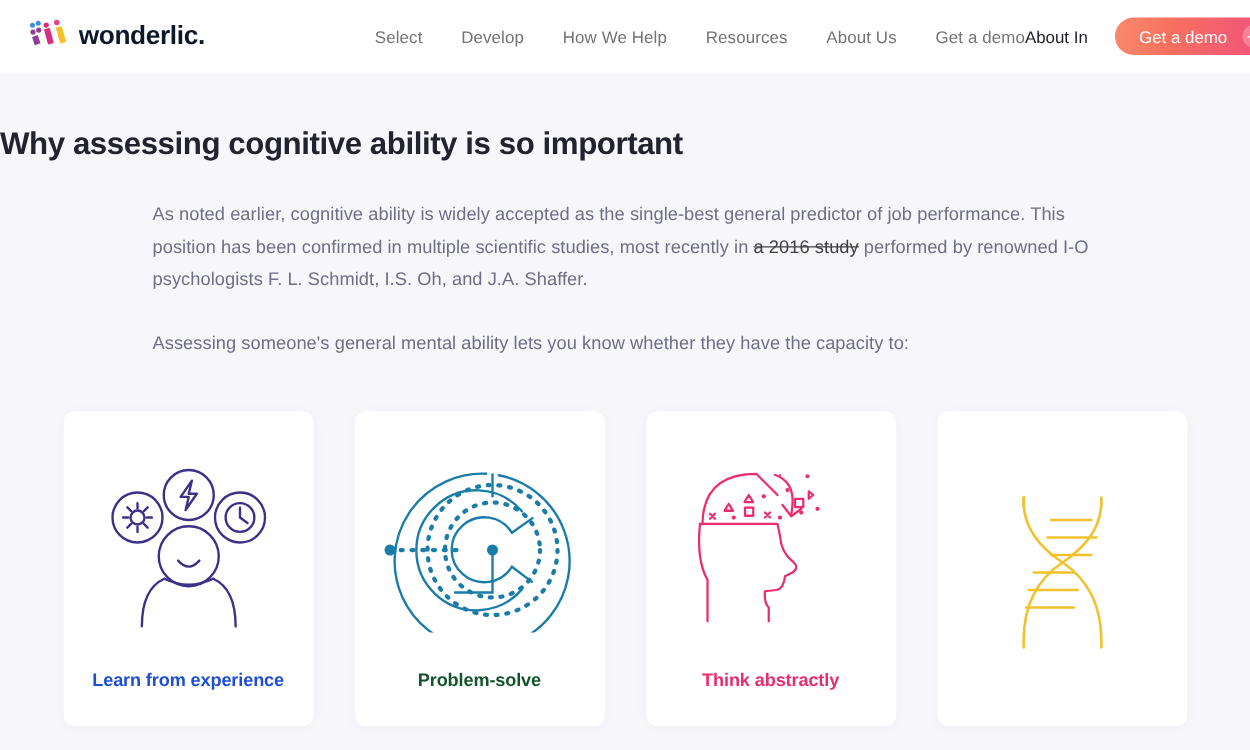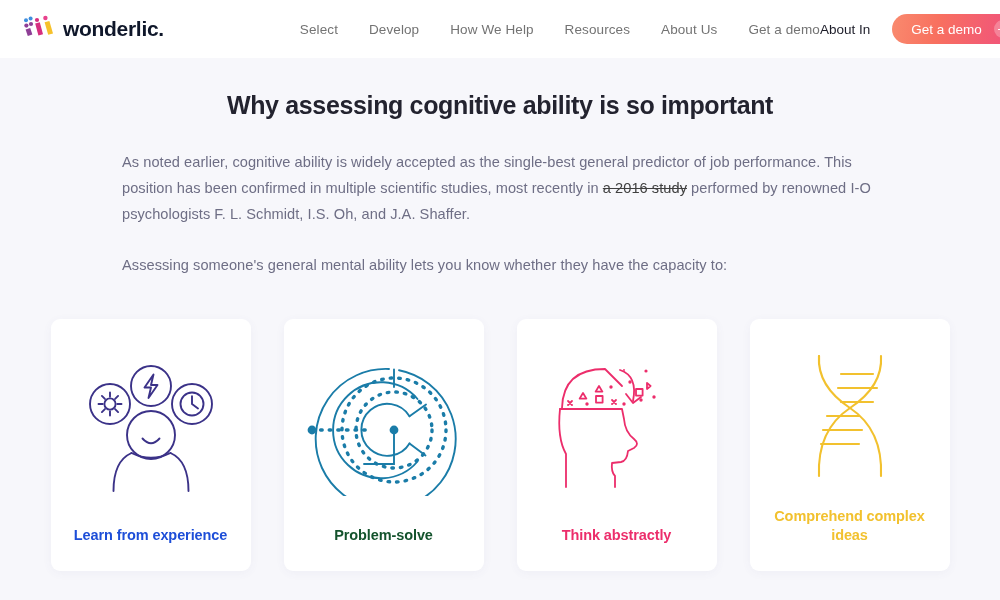--- a/index.html
+++ b/index.html
@@ -101,26 +101,26 @@
   }
 
   
   .page {
     background: #f7f7fb;
     height: 542px;
     padding-top: 20px;
   }
 
   .headline {
-    text-align: center;
+    text-align: left;
     font-size: 25px;
     font-weight: 700;
     letter-spacing: -0.35px;
     color: #23232f;
-    margin-top: 13px;
+    margin-top: 23px;
   }
 
   .copy {
     width: 760px;
     margin: 0 auto;
     padding-left: 2px;
   }
 
   .para {
     font-size: 14.6px;
@@ -350,17 +350,16 @@
             <path d="M46 28 H78"></path>
             <path d="M43 42 H82"></path>
             <path d="M46 56 H78"></path>
 
             <path d="M32 70 H64"></path>
             <path d="M28 84 H67"></path>
             <path d="M26 98 H64"></path>
           </g>
         </svg>
       </div>
-      <div class="card-label gold">Comprehend complex ideas</div>
     </div>
 
   </div>
 </div>
 
 </body></html>

